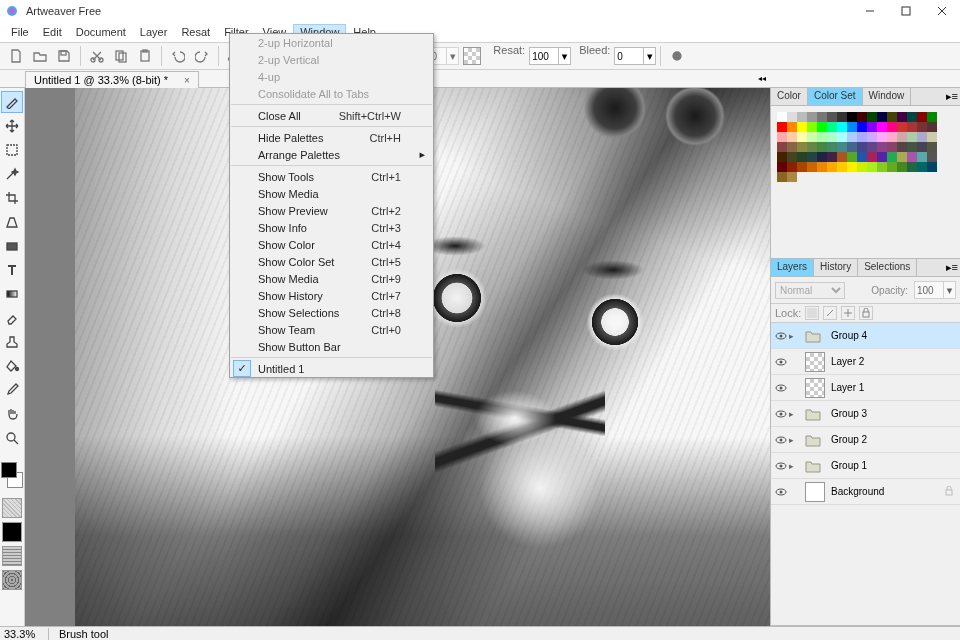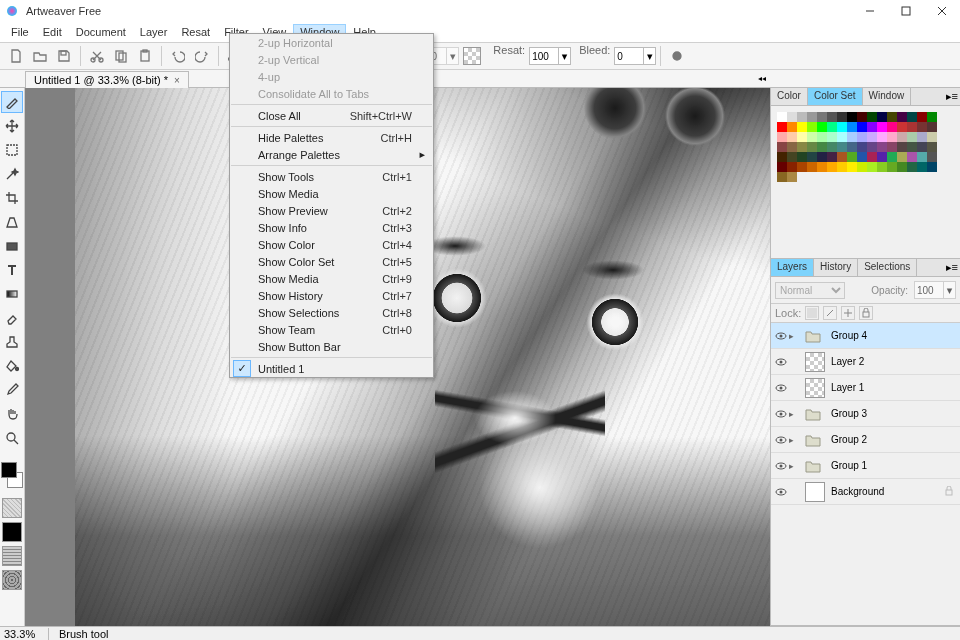--- a/index.html
+++ b/index.html
@@ -17,21 +17,21 @@
 .toolbar{height:28px;display:flex;align-items:center;padding:0 4px;background:#f5f5f5;border-top:1px solid #d0d0d0;border-bottom:1px solid #d0d0d0;position:relative}
 .tbtn{width:22px;height:22px;display:flex;align-items:center;justify-content:center;margin:0 1px}
 .tbtn svg{width:14px;height:14px;stroke:#777;fill:none;stroke-width:1.3}
 .tsep{width:1px;height:20px;background:#ccc;margin:0 4px}
 .optlabel{color:#666;margin:0 4px 12px 8px}
 .optbox{display:flex;align-items:center;border:1px solid #bbb;background:#fff;height:18px}
 .optbox input{width:28px;border:0;text-align:left;padding:0 2px;font-size:10px;height:16px}
 .optbox .dd{width:12px;height:16px;border-left:1px solid #bbb;display:flex;align-items:center;justify-content:center}
 .swatch{width:18px;height:18px;background:repeating-conic-gradient(#ccc 0 25%,#fff 0 50%) 0 0/8px 8px;border:1px solid #999}
 .doctabs{height:18px;background:#f5f5f5;display:flex;align-items:flex-end;padding-left:25px;border-bottom:1px solid #bbb}
-.doctab{background:#f5f5f5;border:1px solid #bbb;border-bottom:0;padding:2px 8px;font-size:10px;display:flex;align-items:center;gap:6px;position:relative;top:1px}
+.doctab{background:#f5f5f5;border:1px solid #bbb;border-bottom:0;padding:2px 8px;font-size:10px;display:flex;align-items:center;gap:16px;position:relative;top:1px}
 .doctab .x{font-size:10px;color:#666}
 .workarea{position:absolute;left:0;right:0;top:88px;bottom:14px;display:flex}
 .toolbox{width:25px;background:#f5f5f5;border-right:1px solid #ccc;display:flex;flex-direction:column;align-items:center;padding-top:2px;gap:0}
 .tool{width:22px;height:22px;display:flex;align-items:center;justify-content:center;margin:1px 0}
 .tool.active{background:#cce8ff;border:1px solid #6bb8ff;width:22px;height:22px}
 .tool svg{width:14px;height:14px;stroke:#444;fill:none;stroke-width:1.3}
 .colorswatches{margin-top:12px;position:relative;width:22px;height:26px}
 .cs-fg{position:absolute;width:16px;height:16px;background:#000;border:1px solid #888;left:0;top:0;z-index:2}
 .cs-bg{position:absolute;width:16px;height:16px;background:#fff;border:1px solid #888;right:0;bottom:0}
 .papertex{margin-top:10px;width:20px;height:20px;background:repeating-linear-gradient(45deg,#bbb 0 1px,#ddd 1px 3px);border:1px solid #999}
@@ -52,21 +52,21 @@
 repeating-linear-gradient(112deg,rgba(0,0,0,.05) 0 2px,transparent 2px 7px);
 filter:contrast(1.08) brightness(.97)}
 .canvasimg:before{content:"";position:absolute;left:300px;top:140px;width:300px;height:140px;background:
  radial-gradient(ellipse 44px 14px at 80px 18px,#222 0%,transparent 70%),
  radial-gradient(ellipse 44px 14px at 238px 42px,#222 0%,transparent 70%);pointer-events:none}
 .canvasimg:after{content:"";position:absolute;left:360px;top:300px;width:170px;height:86px;background:
  radial-gradient(ellipse 60px 40px at 80px 30px,rgba(255,255,255,.92) 0%,transparent 68%),
  linear-gradient(340deg,transparent 42%,#2a2a2a 47%,#2a2a2a 52%,transparent 57%),
  linear-gradient(10deg,transparent 58%,#2a2a2a 63%,#2a2a2a 68%,transparent 73%);pointer-events:none}
 .dropdown{position:absolute;left:229px;top:33px;width:205px;background:#f0f0f0;border:1px solid #a0a0a0;box-shadow:2px 2px 4px rgba(0,0,0,.25);z-index:100}
-.dropdown .dmi{height:17px;display:flex;align-items:center;padding:0 21px 0 28px;font-size:11px;color:#222;position:relative}
+.dropdown .dmi{height:17px;display:flex;align-items:center;padding:0 32px 0 28px;font-size:11px;color:#222;position:relative}
 .dropdown .dmi.disabled{color:#9a9a9a}
 .dropdown .dmi .sc{margin-left:auto;color:#333}
 .dropdown .dsep{height:1px;background:#d0d0d0;margin:2px 1px}
 .dropdown .dmi .arrow{position:absolute;right:8px}
 .dropdown .dmi .chk{position:absolute;left:3px;top:0;width:18px;height:17px;background:#cce8ff;border:1px solid #6bb8ff;display:flex;align-items:center;justify-content:center}
 .rightpanels{width:190px;background:#f0f0f0;border-left:1px solid #bbb;display:flex;flex-direction:column}
 .panelgroup{border-bottom:1px solid #bbb}
 .paneltabs{display:flex;height:18px;border-bottom:1px solid #bbb;background:#e4e4e4}
 .ptab{padding:2px 6px;font-size:10px;border-right:1px solid #bbb;background:#e4e4e4;color:#333}
 .ptab.active{background:#7dd3fc}

